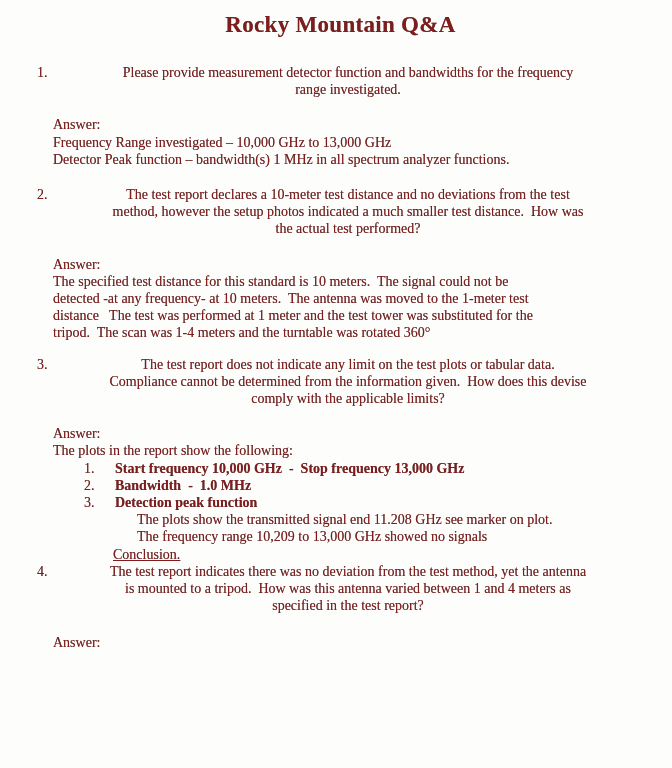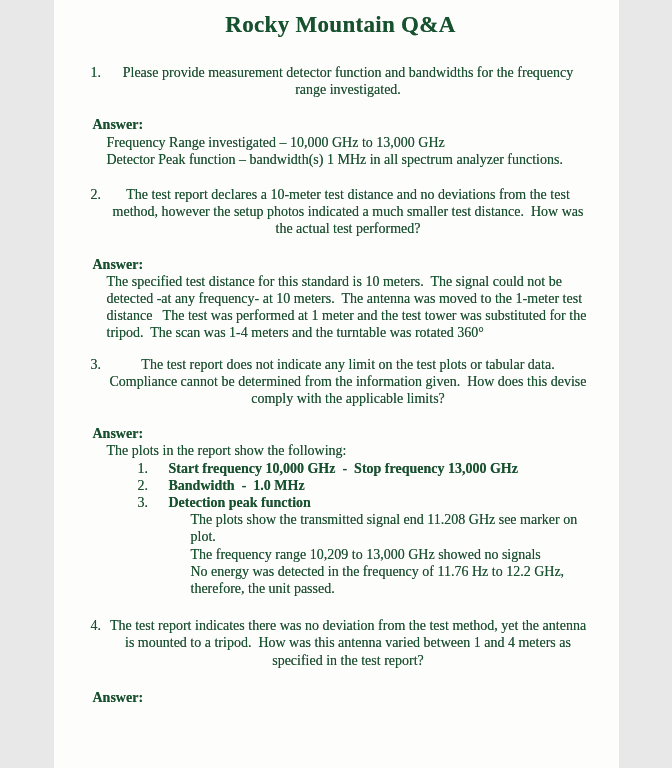--- a/index.html
+++ b/index.html
@@ -2,29 +2,29 @@
 <html><head>
 <meta charset="utf-8">
 <style>
   html, body {
     margin: 0;
     padding: 0;
     background: #e8e8e8;
   }
   .page {
     position: relative;
-    width: 565px;
+    width: 672px;
     height: 768px;
     margin: 0 auto;
     background: #fdfdfc;
     overflow: hidden;
     font-family: "Liberation Serif", "DejaVu Serif", serif;
     font-size: 14px;
     line-height: 17.2px;
-    color: #14532d;
+    color: #7f1d1d;
     text-shadow: 0 0 0.6px rgba(20,20,20,0.55);
     box-sizing: border-box;
     padding: 10px 28px 0 37px;
   }
   .title {
     margin: 0 0 24px 0;
     text-align: center;
     font-size: 23px;
     line-height: 30px;
     font-weight: bold;
@@ -39,22 +39,21 @@
     margin-bottom: 18px;
   }
   .q-num {
     flex: 0 0 15px;
   }
   .q-text {
     flex: 1;
     text-align: center;
   }
   .ans-label {
-    margin-left: 2px;
-    font-weight: bold;
+    margin-left: 16px;
   }
   .ans-body {
     margin-left: 16px;
     margin-bottom: 18px;
   }
   .ans-body.tight {
     margin-bottom: 14px;
   }
   .sub-row {
     display: flex;
@@ -131,22 +130,21 @@
     <div class="sub-text pre">Bandwidth  -  1.0 MHz</div>
   </div>
   <div class="sub-row">
     <span class="sub-num">3.</span>
     <div class="sub-text pre">Detection peak function</div>
   </div>
 
   <div class="sub-body pre">The plots show the transmitted signal end 11.208 GHz see marker on plot.
 The frequency range 10,209 to 13,000 GHz showed no signals</div>
 
-  <div class="sub-body pre conclusion-block">No energy was detected in the frequency of 11.76 Hz to 12.2 GHz,
-therefore, the unit passed.</div>
+  <div class="sub-head">Conclusion.</div>
 
   <div class="q-row q4-block">
     <span class="q-num">4.</span>
     <div class="q-text pre">The test report indicates there was no deviation from the test method, yet the antenna
 is mounted to a tripod.  How was this antenna varied between 1 and 4 meters as
 specified in the test report?</div>
   </div>
   <div class="ans-label">Answer:</div>
 
 </div>

